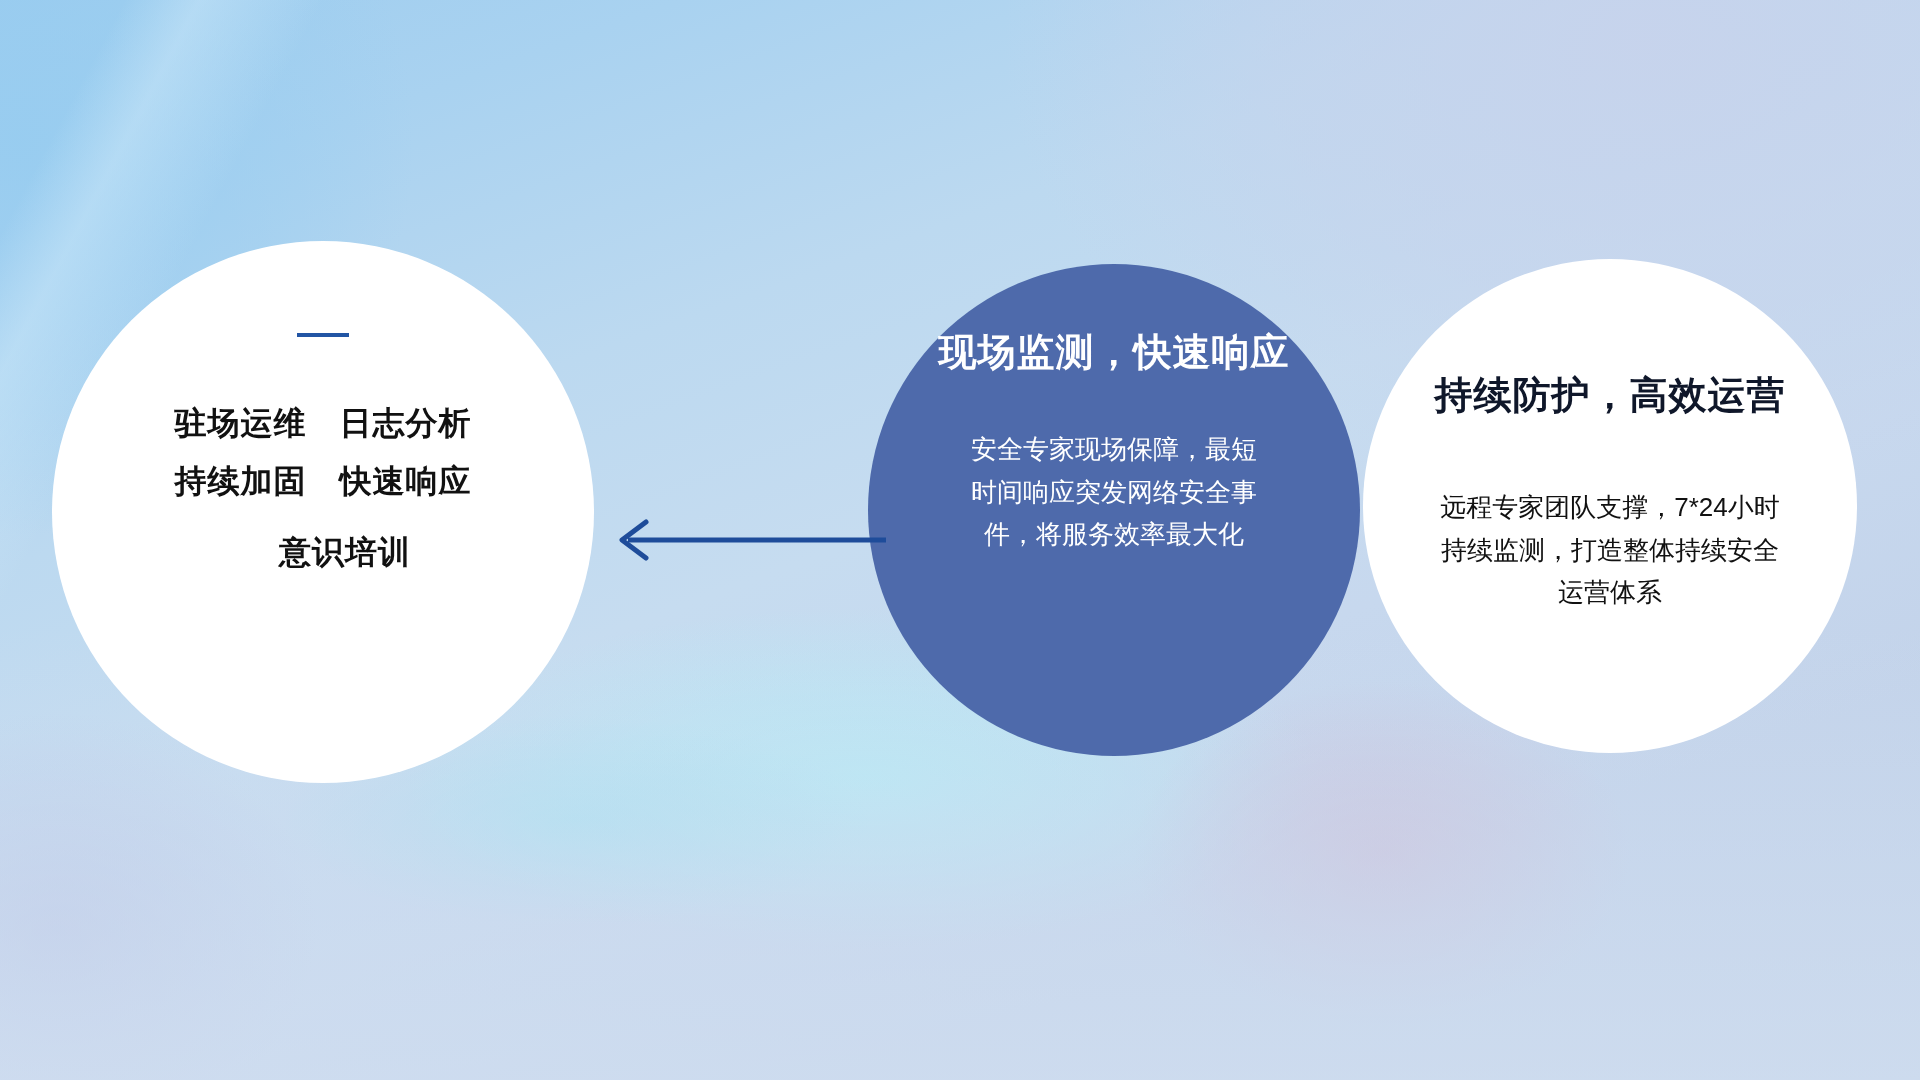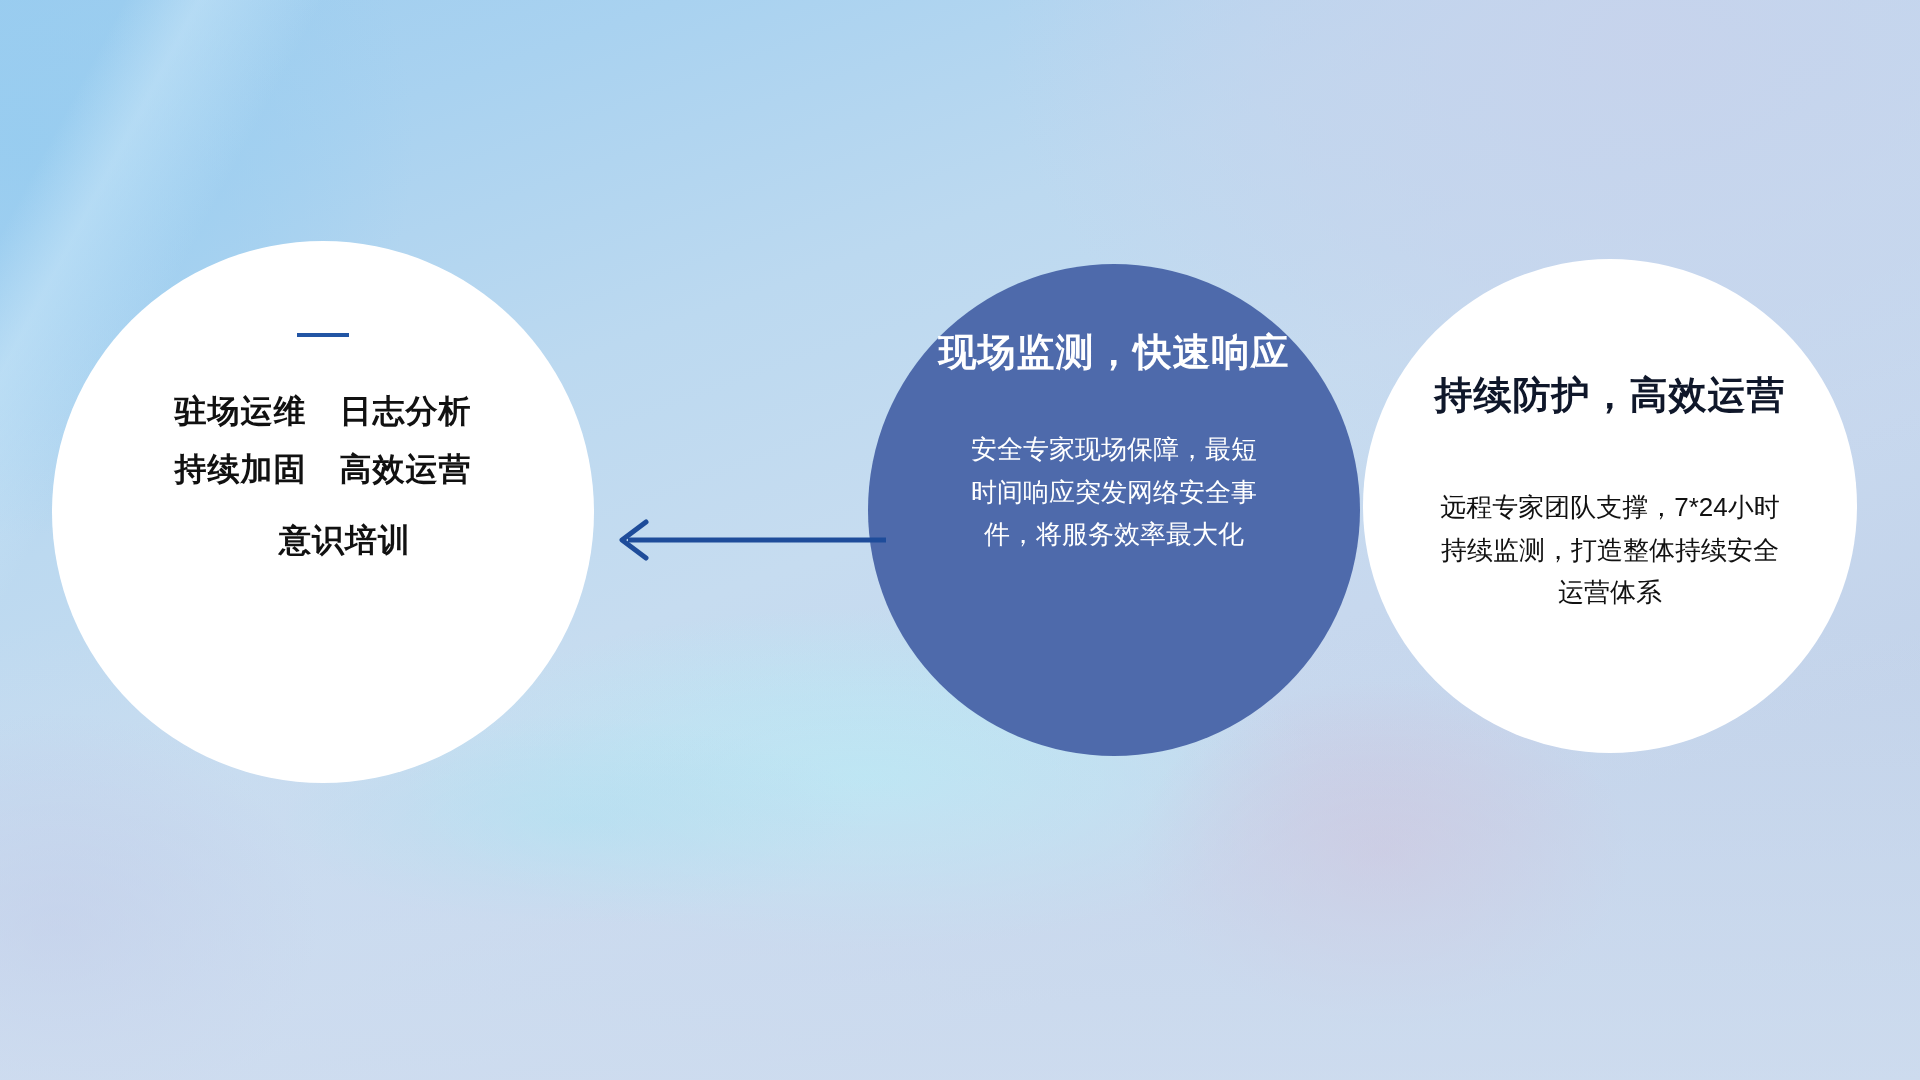--- a/index.html
+++ b/index.html
@@ -138,20 +138,21 @@
     top: 241px;
     width: 542px;
     height: 542px;
     z-index: 6;
     display: flex;
     flex-direction: column;
     align-items: center;
     justify-content: flex-start;
     padding-top: 92px;
     box-sizing: border-box;
+    gap: 12px;
   }
   .rule-dash {
     width: 52px;
     height: 4px;
     background: #2255a4;
     margin-bottom: 50px;
   }
   .left-lines {
     display: flex;
     flex-direction: column;
@@ -256,21 +257,21 @@
 
   <svg id="arrow" viewBox="0 0 290 60" aria-hidden="true">
     <line x1="286" y1="30" x2="28" y2="30" stroke="#1e4c9a" stroke-width="5"></line>
     <polyline points="46,12 22,30 46,48" fill="none" stroke="#1e4c9a" stroke-width="5" stroke-linecap="round" stroke-linejoin="round"></polyline>
   </svg>
 
   <div id="left-content">
     <div class="rule-dash"></div>
     <div class="left-lines">
       <div class="left-line">驻场运维　日志分析</div>
-      <div class="left-line">持续加固　高效运营</div>
+      <div class="left-line">持续加固　快速响应</div>
       <div class="left-line spaced">意识培训</div>
     </div>
   </div>
 
   <div id="blue-content">
     <div class="card-title on-blue">现场监测，快速响应</div>
     <div class="card-body on-blue">安全专家现场保障，最短时间响应突发网络安全事件，将服务效率最大化</div>
   </div>
 
   <div id="right-content">

